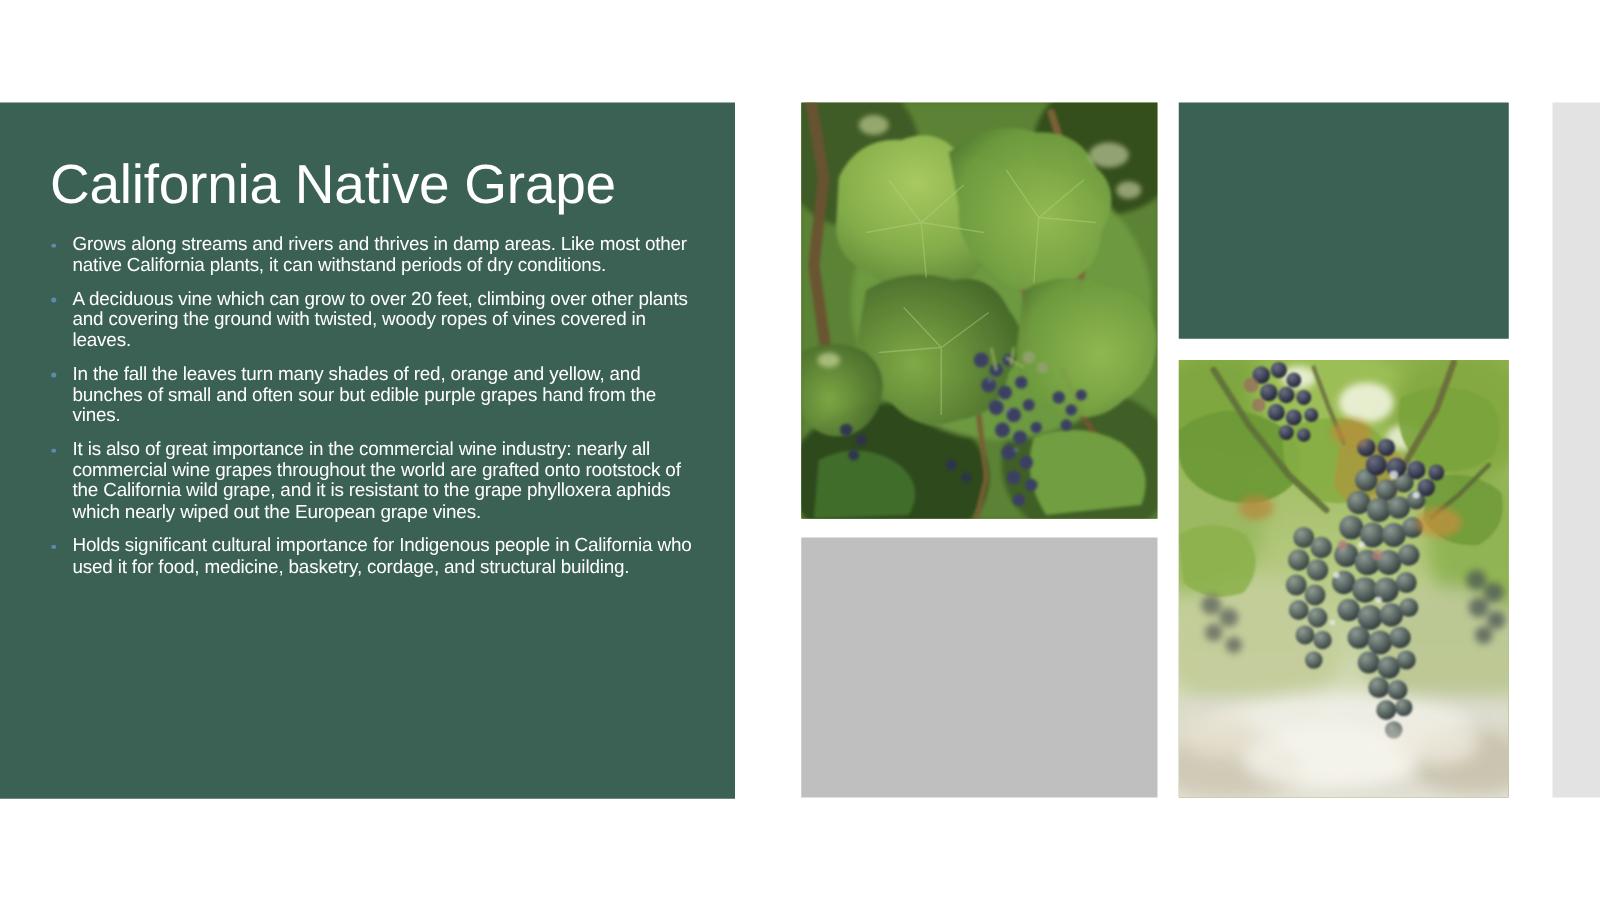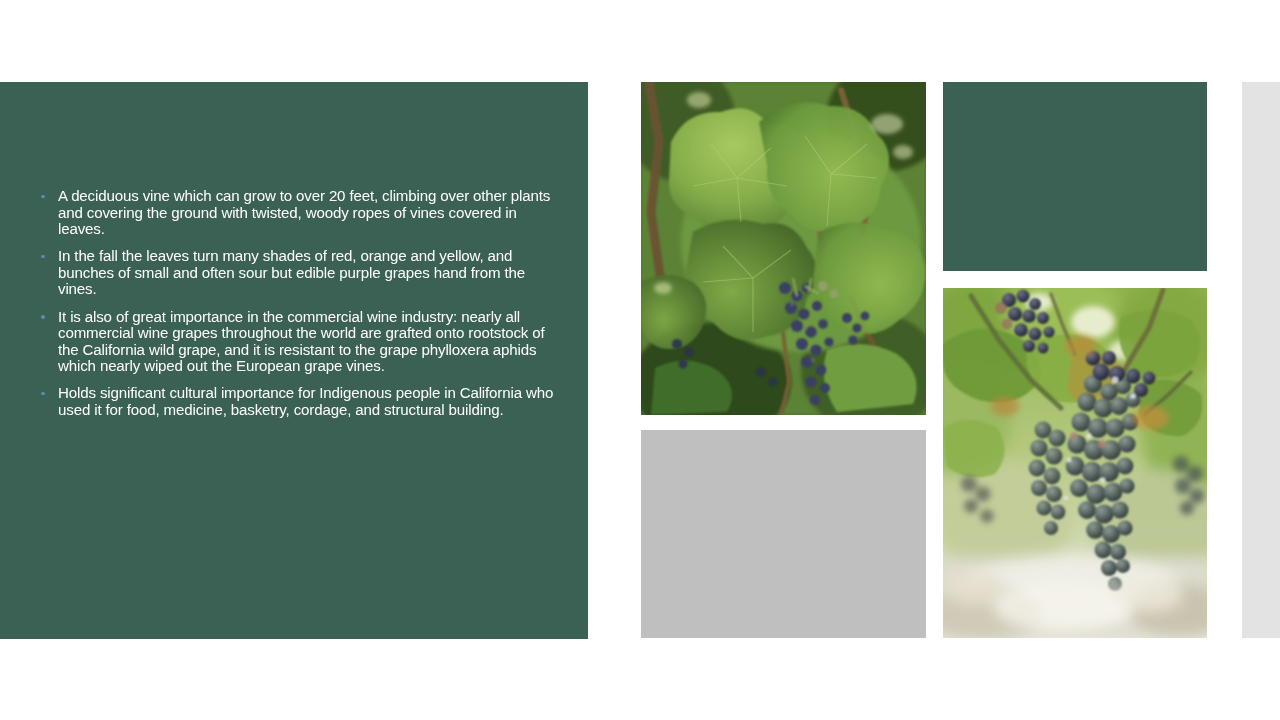--- a/index.html
+++ b/index.html
@@ -139,22 +139,27 @@
     height: 100%;
   }
 </style>
 </head>
 <body>
 
 <div class="slide">
 
   <div class="text-panel"></div>
 
+  <div class="slide-title">California Native Grape</div>
 
   <ul class="bullet-list">
+    <li class="bullet-item">
+      <span class="bullet-marker"></span>
+      <span class="bullet-text">Grows along streams and rivers and thrives in damp areas. Like most other native California plants, it can withstand periods of dry conditions.</span>
+    </li>
     <li class="bullet-item">
       <span class="bullet-marker"></span>
       <span class="bullet-text">A deciduous vine which can grow to over 20 feet, climbing over other plants and covering the ground with twisted, woody ropes of vines covered in leaves.</span>
     </li>
     <li class="bullet-item">
       <span class="bullet-marker"></span>
       <span class="bullet-text">In the fall the leaves turn many shades of red, orange and yellow, and bunches of small and often sour but edible purple grapes hand from the vines.</span>
     </li>
     <li class="bullet-item">
       <span class="bullet-marker"></span>

